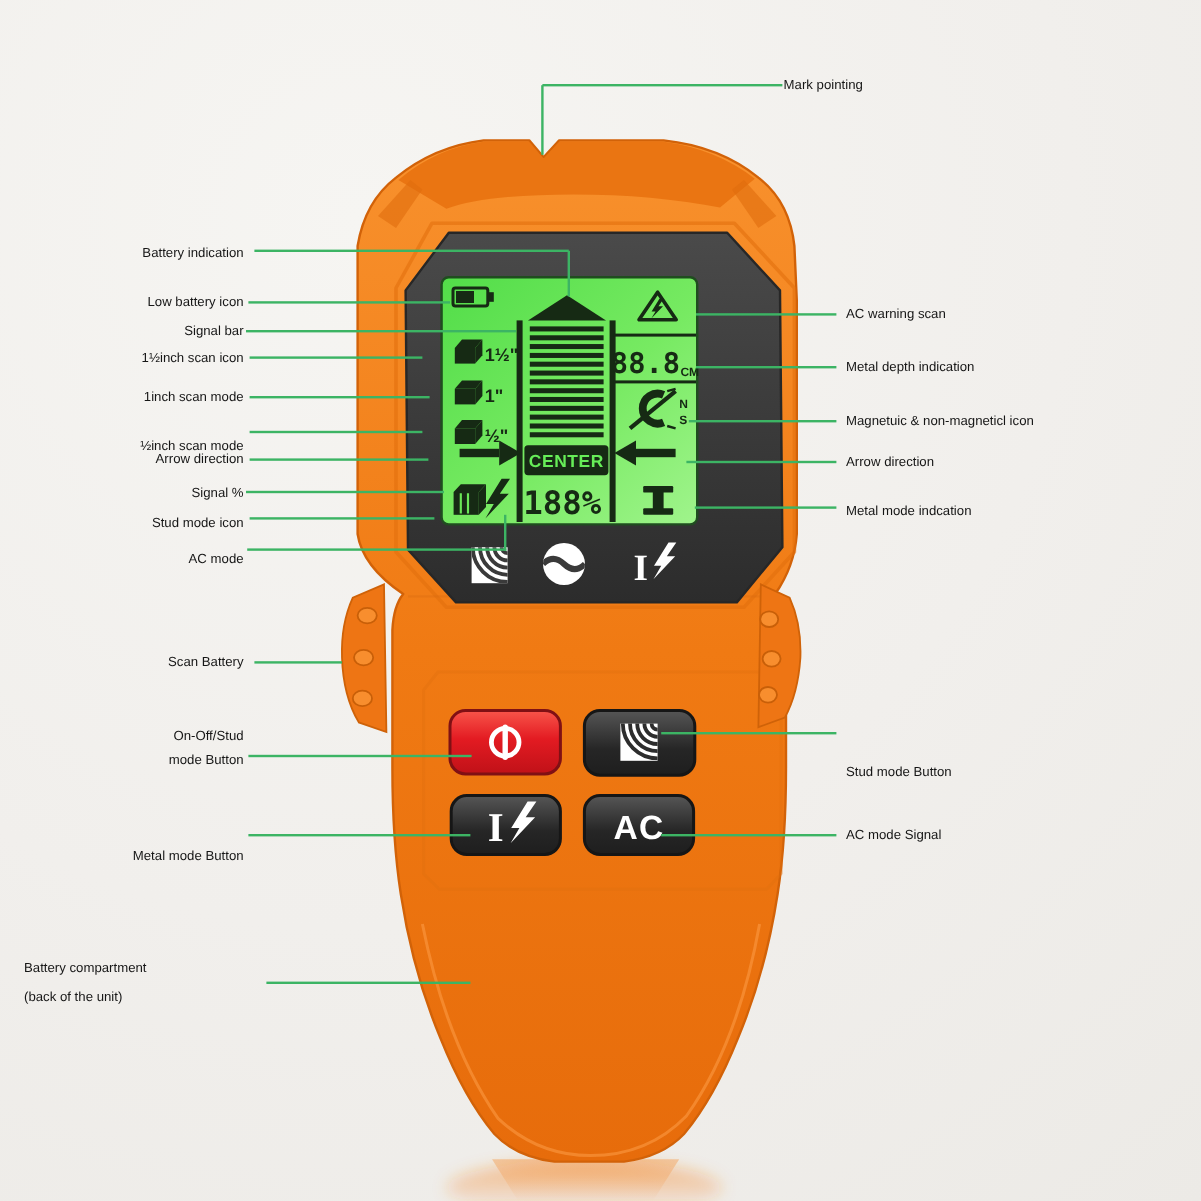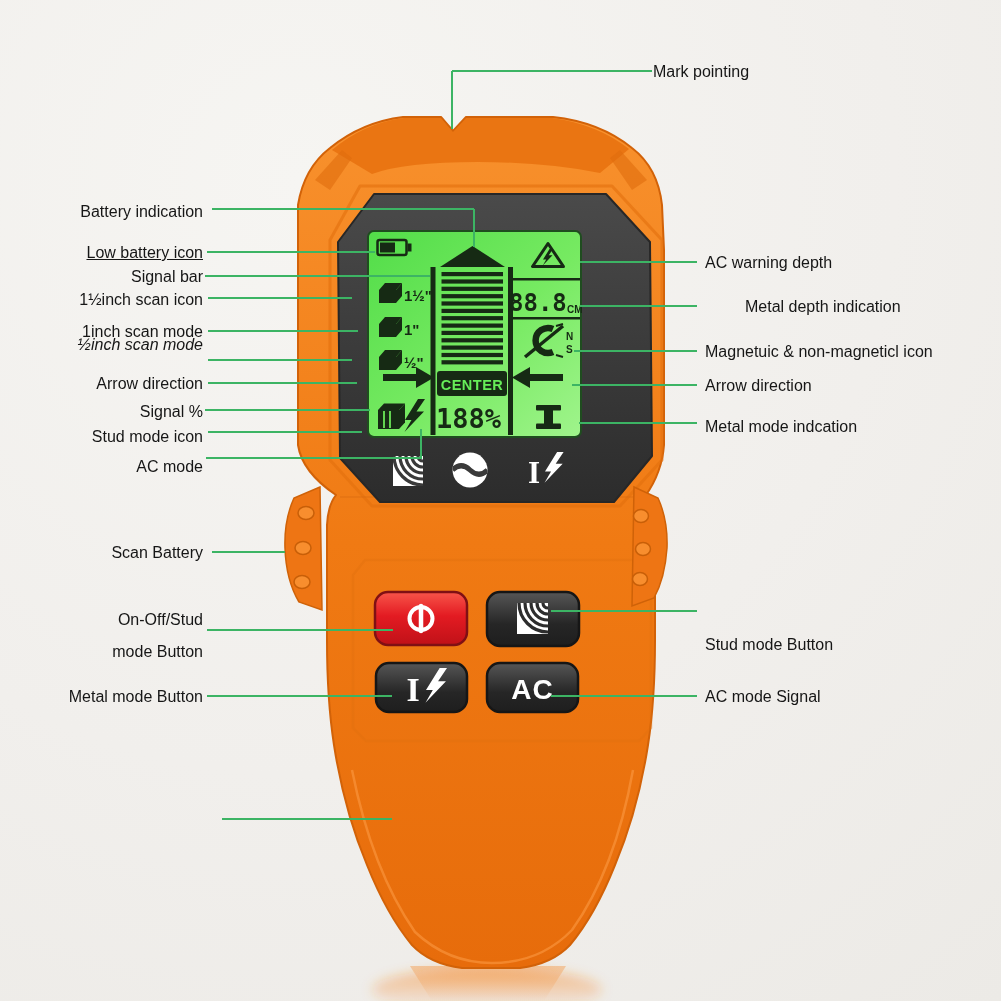--- a/index.html
+++ b/index.html
@@ -3,25 +3,25 @@
 <meta charset="utf-8">
 <style>
   html,body{margin:0;padding:0;background:#fff;}
   .stage{position:relative;width:1001px;height:1001px;overflow:hidden;
          background:radial-gradient(circle at 30% 18%, #f6f5f2 0%, #f1efec 55%, #eceae6 100%);
          font-family:"Liberation Sans", sans-serif;}
   .stage svg{position:absolute;left:0;top:0;z-index:1;}
   .annot{position:absolute;left:0;top:0;width:100%;height:100%;z-index:2;}
   .ln{position:absolute;height:2px;background:#3cb464;}
   .lnv{position:absolute;width:2px;background:#3cb464;}
-  .lbl{position:absolute;font-size:16px;line-height:21px;color:#161616;white-space:pre-line;}
+  .lbl{position:absolute;font-size:11px;line-height:21px;color:#161616;white-space:pre-line;}
   .lbl-r{text-align:right;right:798px;}
   .lbl-l{left:20px;line-height:24px;}
   .lbl-right{left:705px;text-align:left;}
-  .lbl-2{line-height:32px;}
+  .lbl-2{line-height:20px;}
   .t-sans{font-family:"Liberation Sans",sans-serif;}
   .t-mono{font-family:"DejaVu Sans Mono",monospace;font-weight:700;}
   .t-serif{font-family:"Liberation Serif",serif;font-weight:700;}
 </style>
 </head>
 <body>
 
 <div class="stage">
 
 <svg width="1001" height="1001" viewBox="0 0 1001 1001">
@@ -292,36 +292,38 @@
 
   <div class="ln" style="left:580px;top:261px;width:117px;"></div>
   <div class="ln" style="left:580px;top:305px;width:117px;"></div>
   <div class="ln" style="left:574px;top:350px;width:123px;"></div>
   <div class="ln" style="left:572px;top:384px;width:125px;"></div>
   <div class="ln" style="left:579px;top:422px;width:118px;"></div>
   <div class="ln" style="left:551px;top:610px;width:146px;"></div>
   <div class="ln" style="left:551px;top:695px;width:146px;"></div>
 
   <div class="lbl lbl-r" style="top:201px;">Battery indication</div>
-  <div class="lbl lbl-r" style="top:242px;text-decoration:underline;">Low battery icon</div>
+  <div class="lbl lbl-r" style="top:242px;">Low battery icon</div>
   <div class="lbl lbl-r" style="top:266px;">Signal bar</div>
   <div class="lbl lbl-r" style="top:289px;">1½inch scan icon</div>
   <div class="lbl lbl-r" style="top:321px;">1inch scan mode</div>
-  <div class="lbl lbl-r" style="top:334px;font-style:italic;">½inch scan mode</div>
+  <div class="lbl lbl-r" style="top:362px;">½inch scan mode</div>
   <div class="lbl lbl-r" style="top:373px;">Arrow direction</div>
   <div class="lbl lbl-r" style="top:401px;">Signal %</div>
   <div class="lbl lbl-r" style="top:426px;">Stud mode icon</div>
   <div class="lbl lbl-r" style="top:456px;">AC mode</div>
   <div class="lbl lbl-r" style="top:542px;">Scan Battery</div>
   <div class="lbl lbl-r lbl-2" style="top:604px;">On-Off/Stud
 mode Button</div>
-  <div class="lbl lbl-r" style="top:686px;text-align:right;">Metal mode Button</div>
-
-  <div class="lbl lbl-right" style="top:252px;">AC warning depth</div>
-  <div class="lbl lbl-right" style="top:296px;margin-left:40px;">Metal depth indication</div>
+  <div class="lbl lbl-r" style="top:704px;text-align:right;">Metal mode Button</div>
+  <div class="lbl lbl-l" style="top:795px;">Battery compartment
+(back of the unit)</div>
+
+  <div class="lbl lbl-right" style="top:252px;">AC warning scan</div>
+  <div class="lbl lbl-right" style="top:296px;">Metal depth indication</div>
   <div class="lbl lbl-right" style="top:341px;">Magnetuic &amp; non-magneticl icon</div>
   <div class="lbl lbl-right" style="top:375px;">Arrow direction</div>
   <div class="lbl lbl-right" style="top:416px;text-align:center;">Metal mode indcation</div>
   <div class="lbl lbl-right" style="top:601px;margin-top:33px;">Stud mode Button</div>
   <div class="lbl lbl-right" style="top:686px;">AC mode Signal</div>
 </div>
 
 </div>
 
 </body></html>

